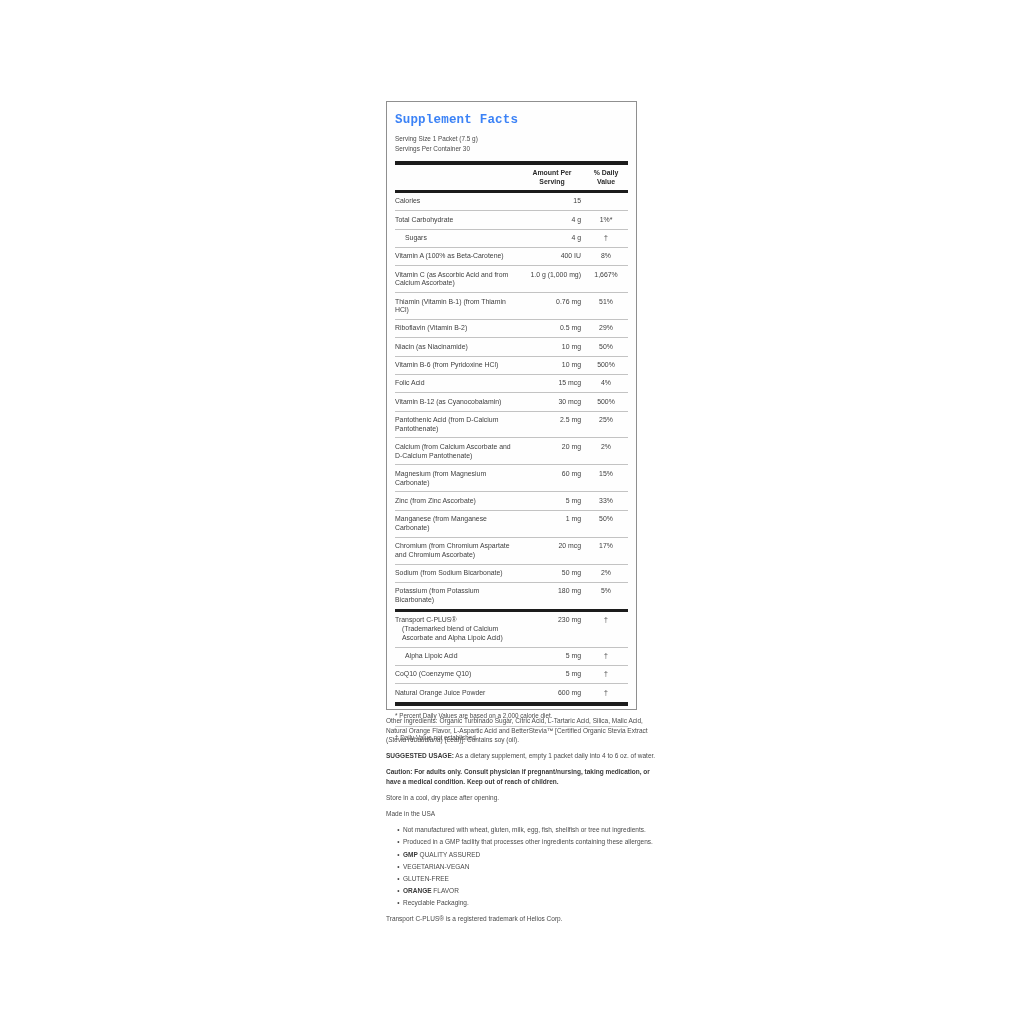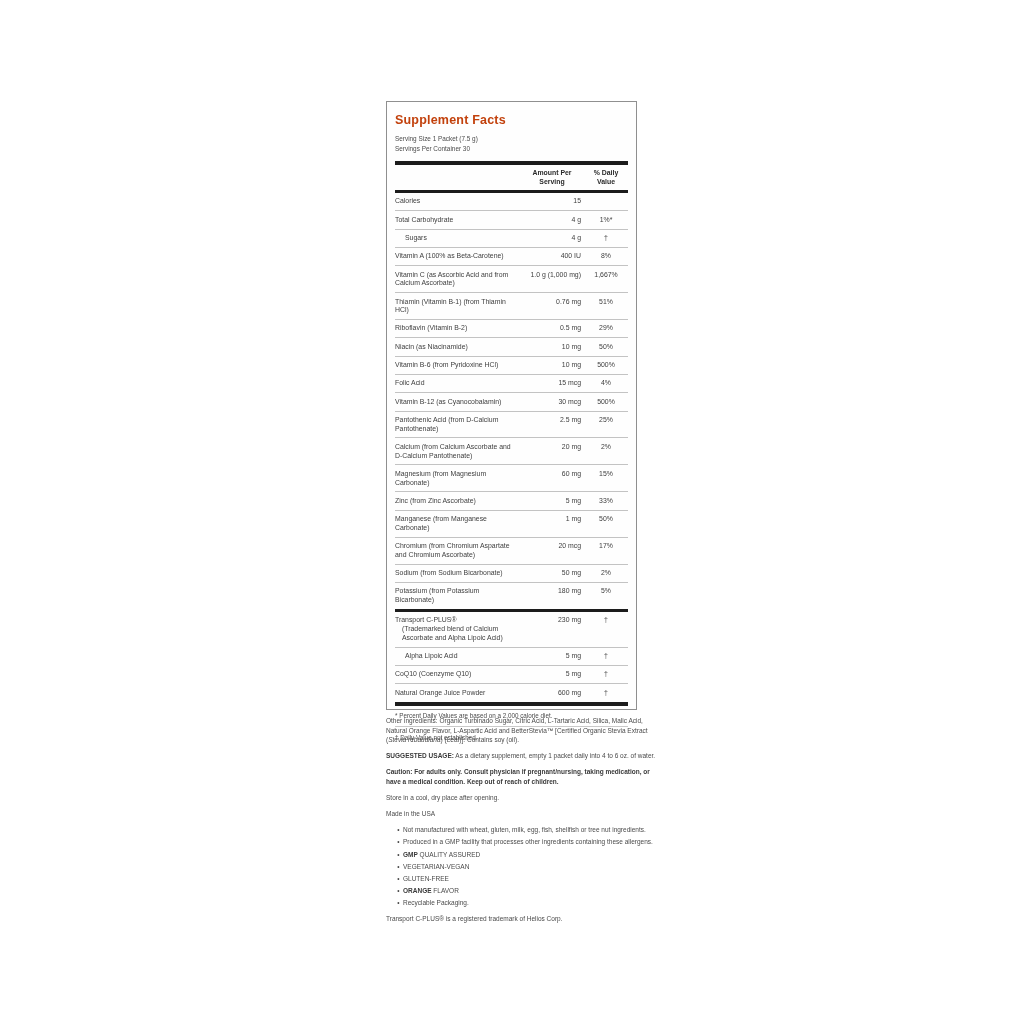--- a/index.html
+++ b/index.html
@@ -16,23 +16,24 @@
     left: 386px; top: 101px;
     width: 251px; height: 609px;
     border: 1px solid #8f8f8f;
     background: #fefefe;
     padding: 11px 8px 6px 8px;
     color: #3d3d3d;
   }
   .facts-title {
     font-size: 12.5px;
     font-weight: bold;
-    color: #c2410c;
+    color: #3b82f6;
     letter-spacing: 0.2px;
     margin-bottom: 7px;
+    font-family: Liberation Mono, monospace;
   }
   .serving-line {
     font-size: 6.4px;
     color: #4a4a4a;
     line-height: 10px;
   }
   .bar-thick { height: 4px; background: #1c1c1c; margin-top: 7px; }
   .bar-med   { height: 3px; background: #1c1c1c; }
 
   .col-head {

